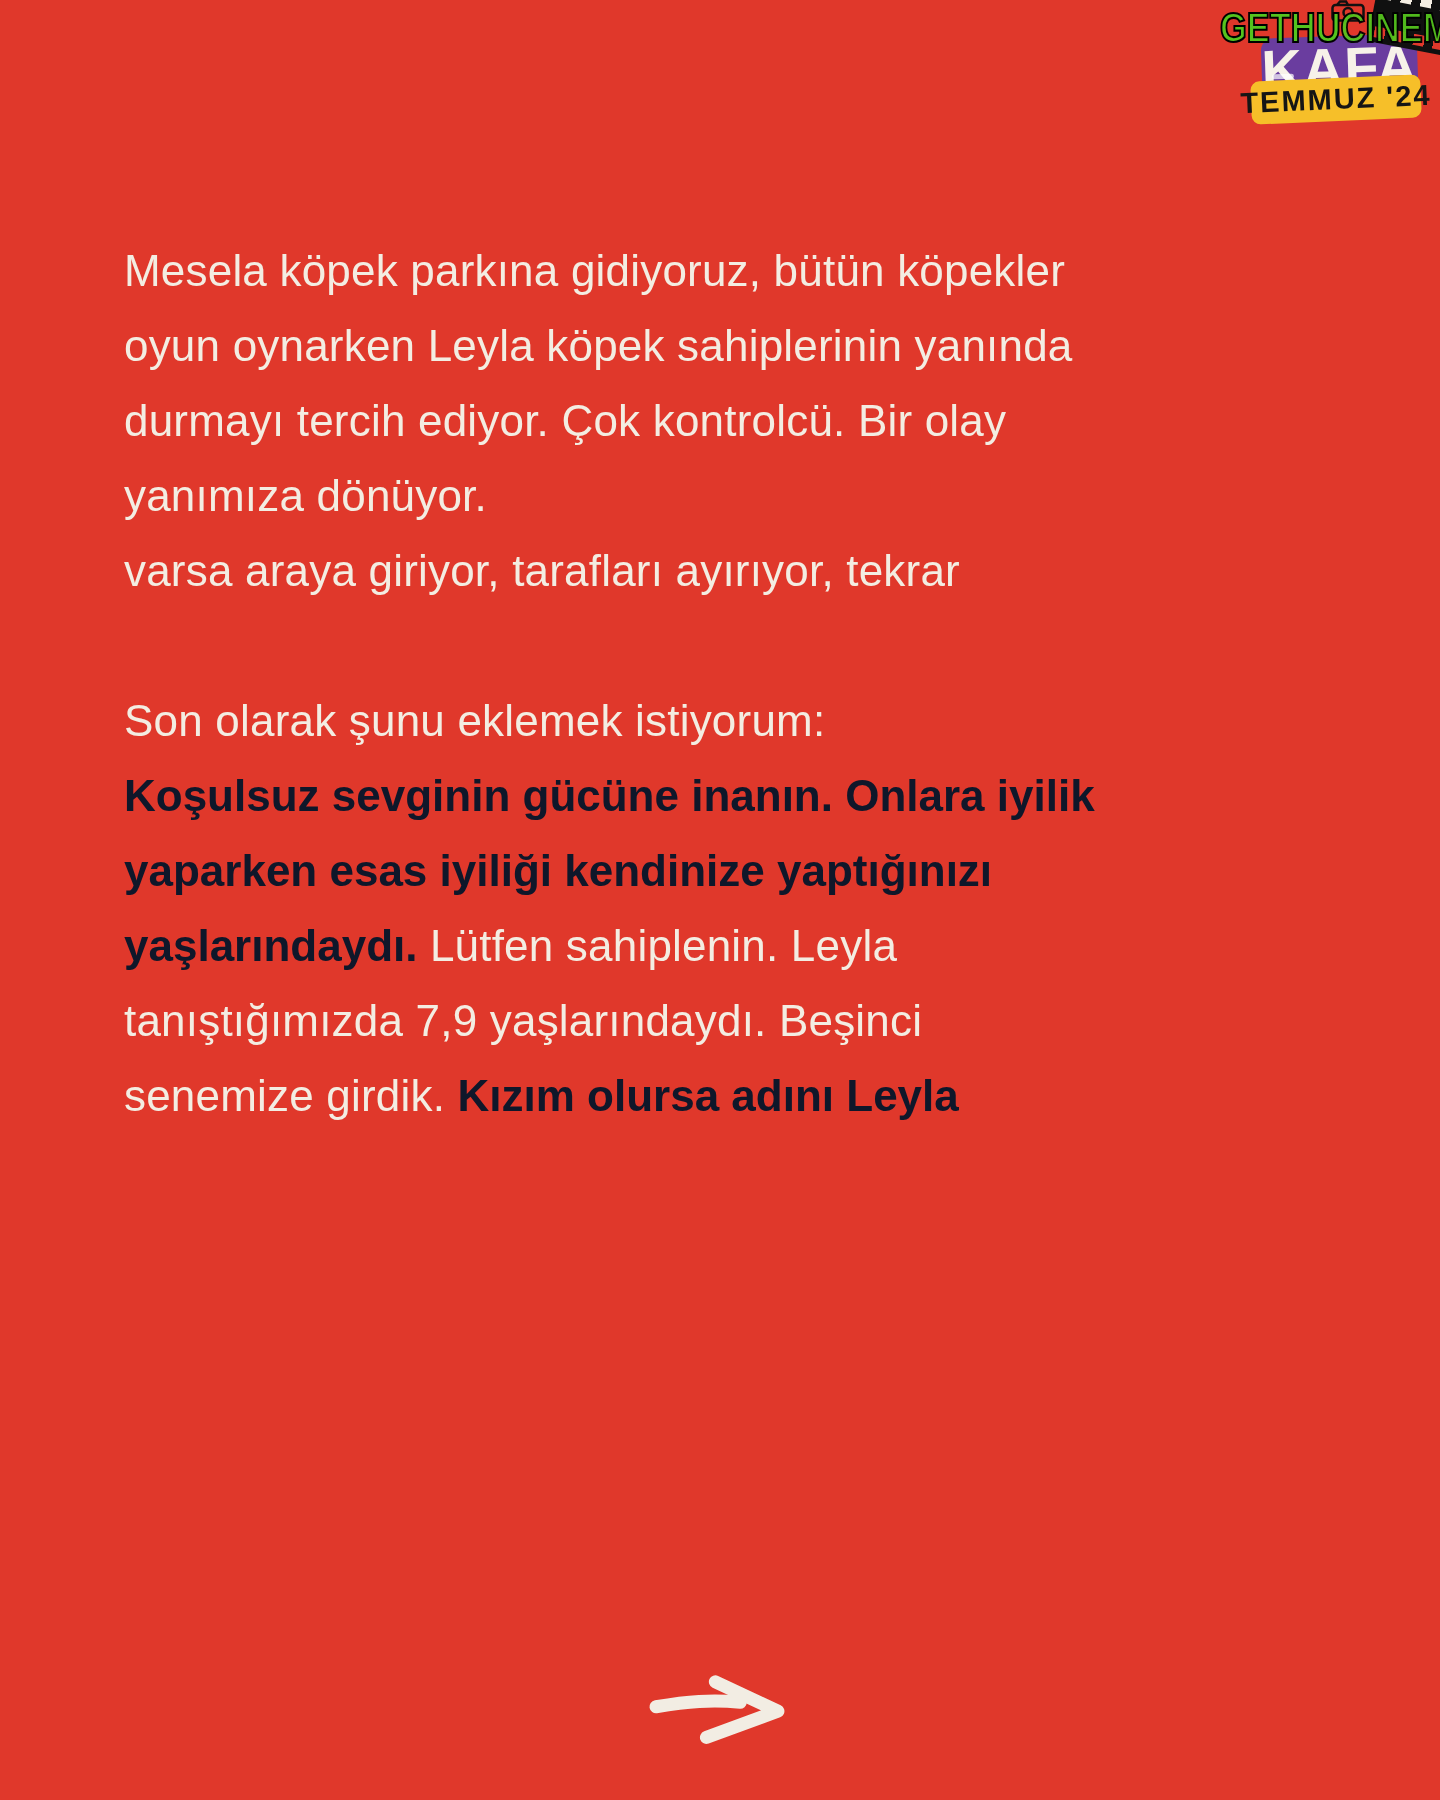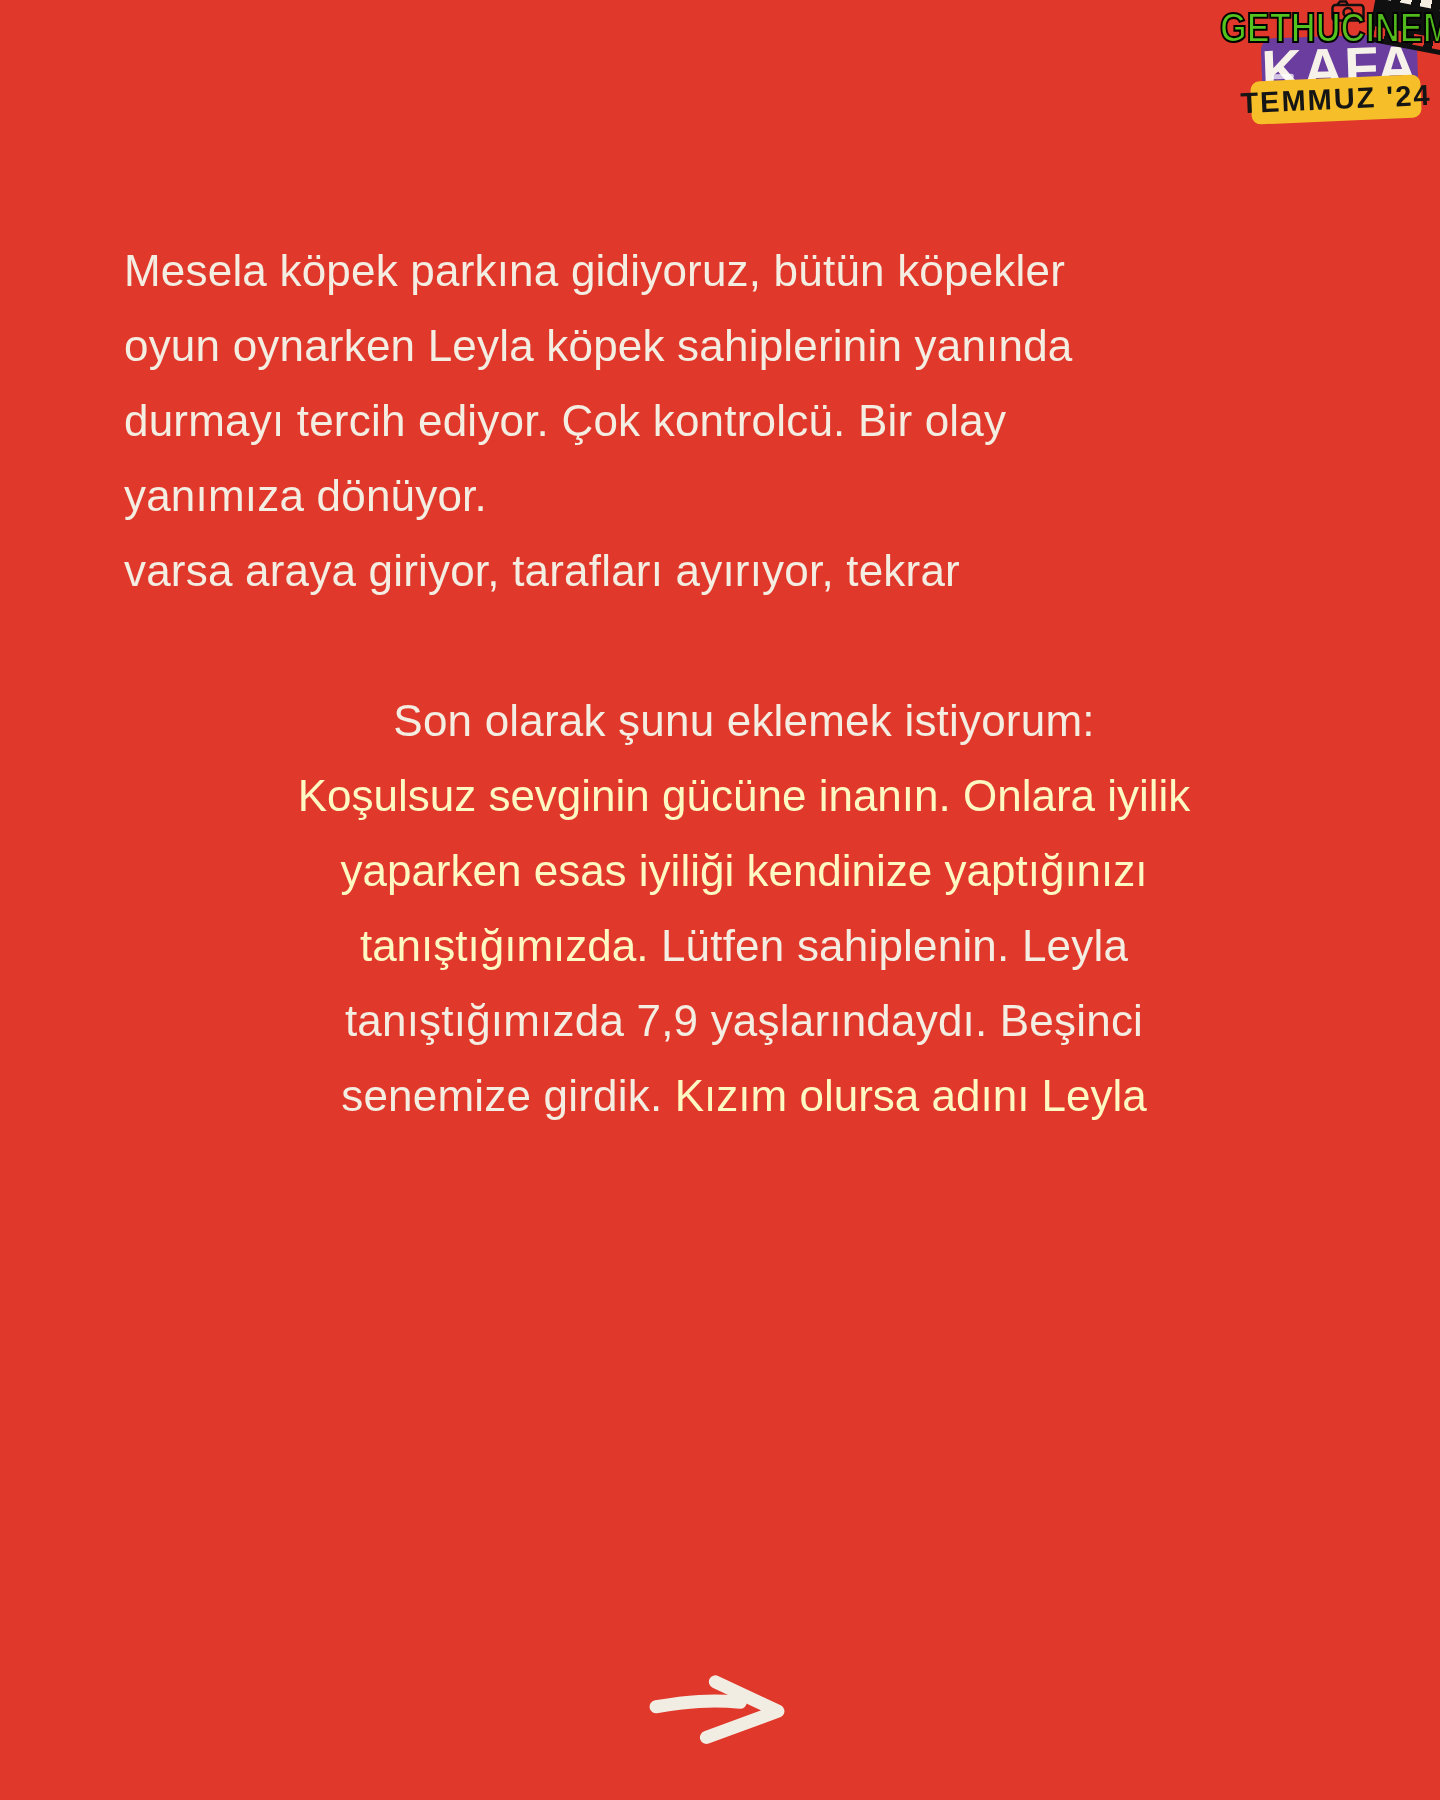--- a/index.html
+++ b/index.html
@@ -12,30 +12,30 @@
   .canvas{
     position:relative;width:1440px;height:1800px;
     background:#E0382B;overflow:hidden;
   }
 
   
   .text-block{
     position:absolute;left:124px;top:233px;width:1240px;
   }
   .para{margin:0;}
-  .para2{margin-top:75px;text-align:center;}
+  .para2{margin-top:75px;}
   .line{
     display:block;
     font-size:44px;line-height:75px;
     letter-spacing:0.2px;
     color:#F3EDE2;
     white-space:nowrap;
   }
   .line b, .line.bold{
-    font-weight:normal;color:#fef9c3;letter-spacing:0;
+    font-weight:bold;color:#0f172a;letter-spacing:0;
   }
 
   
   .logo-purple{
     position:absolute;left:1262px;top:36px;width:156px;height:84px;
     background:#6A3D9F;border-radius:12px;
     transform:rotate(-2deg);
     display:flex;justify-content:center;align-items:flex-start;
     z-index:2;
   }
@@ -116,21 +116,21 @@
       <span class="line">Mesela köpek parkına gidiyoruz, bütün köpekler</span>
       <span class="line">oyun oynarken Leyla köpek sahiplerinin yanında</span>
       <span class="line">durmayı tercih ediyor. Çok kontrolcü. Bir olay</span>
       <span class="line">yanımıza dönüyor.</span>
       <span class="line">varsa araya giriyor, tarafları ayırıyor, tekrar</span>
     </p>
     <p class="para para2">
       <span class="line">Son olarak şunu eklemek istiyorum:</span>
       <span class="line bold">Koşulsuz sevginin gücüne inanın. Onlara iyilik</span>
       <span class="line bold">yaparken esas iyiliği kendinize yaptığınızı</span>
-      <span class="line"><b>tanıştığımızda.</b><span> Lütfen sahiplenin. Leyla</span></span>
+      <span class="line"><b>yaşlarındaydı.</b><span> Lütfen sahiplenin. Leyla</span></span>
       <span class="line">tanıştığımızda 7,9 yaşlarındaydı. Beşinci</span>
       <span class="line"><span>senemize girdik. </span><b>Kızım olursa adını Leyla</b></span>
     </p>
   </div>
 
   <svg class="arrow" width="140" height="80" viewBox="0 0 140 80">
     <path d="M8 42 C40 35 62 32 92 33" stroke="#F2EDE3" stroke-width="13" stroke-linecap="round" fill="none"></path>
     <path d="M66 14 L130 40 L60 70" stroke="#F2EDE3" stroke-width="13" stroke-linecap="round" stroke-linejoin="round" fill="none"></path>
   </svg>
 

